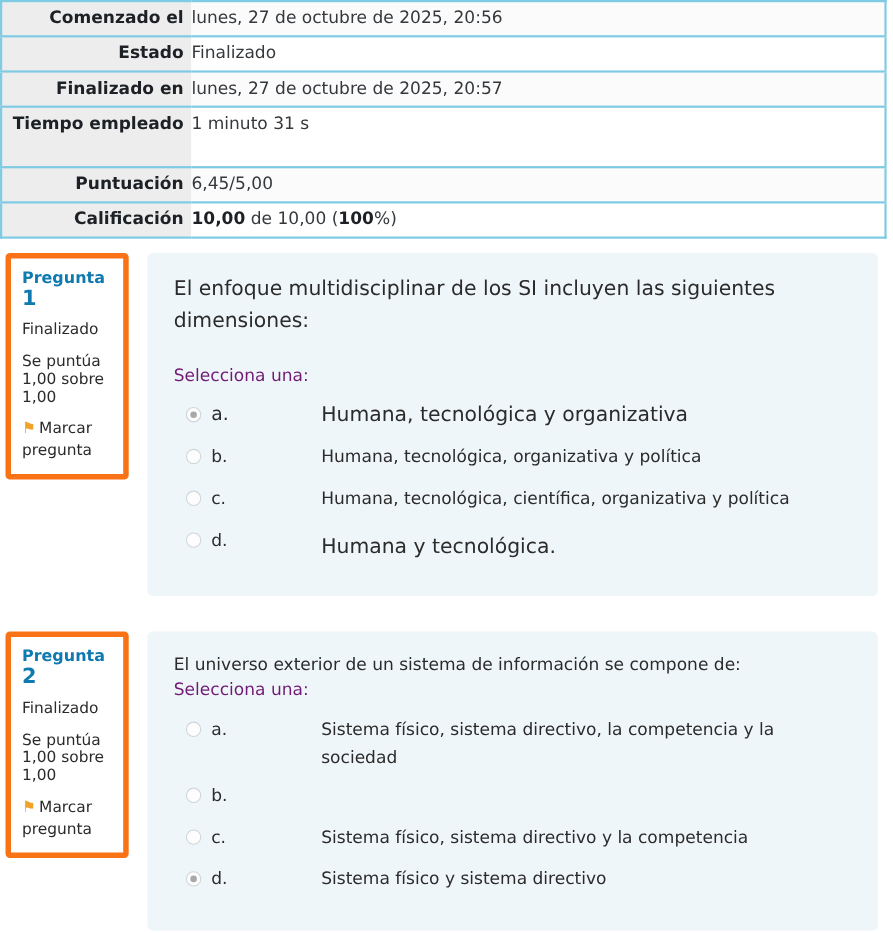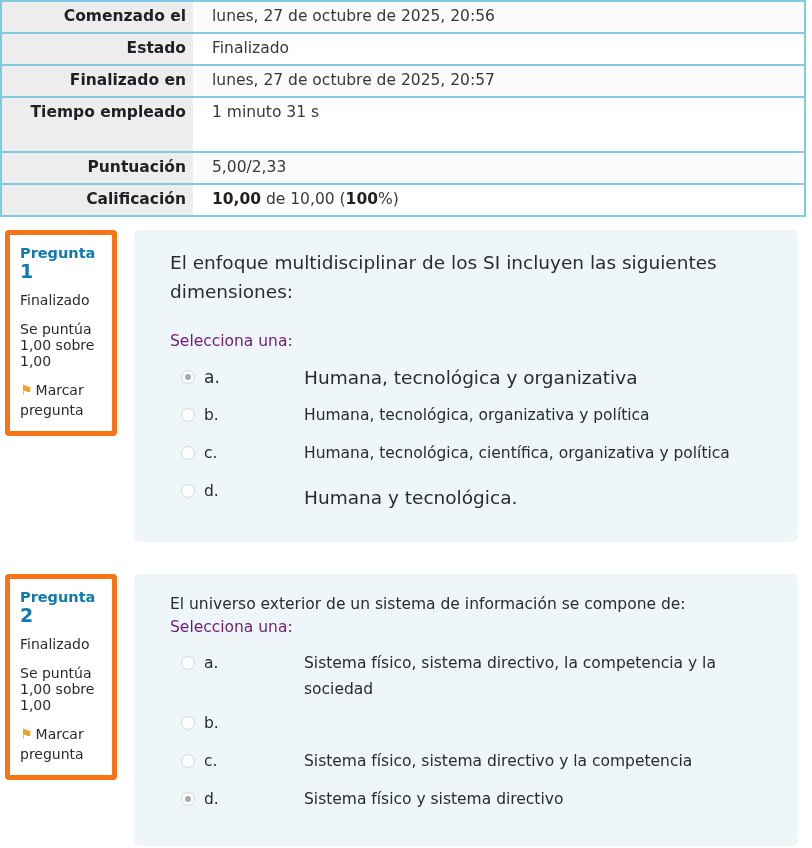--- a/index.html
+++ b/index.html
@@ -29,21 +29,21 @@
     border-right: 2px solid #7ecbe3;
     border-top: 2px solid #7ecbe3;
     border-bottom: 2px solid #7ecbe3;
   }
   table.summary tr {
     border-bottom: 2px solid #7ecbe3;
   }
   table.summary tr:last-child { border-bottom: none; }
 
   table.summary td {
-    padding: 4px 7px 5px 19px;
+    padding: 4px 7px 5px 0;
     vertical-align: top;
     font-size: 15.5px;
     line-height: 21px;
   }
   td.sum-label {
     width: 165px;
     text-align: right;
     font-weight: bold;
     color: #1d2125;
     background: #ededed;
@@ -111,21 +111,21 @@
     font-size: 14px;
     margin-right: 3px;
   }
 
   .qcontent {
     flex: 1;
     background: #eff6f9;
     border-radius: 5px;
     margin-left: 17px;
     margin-right: 14px;
-    padding: 18px 22px 22px 36px;
+    padding: 18px 22px 22px 24px;
     box-sizing: border-box;
   }
   .qtext-lg {
     font-size: 18.5px;
     line-height: 29px;
     color: #2b2b2b;
     margin-bottom: 24px;
   }
   .qtext-sm {
     font-size: 15.5px;
@@ -206,21 +206,21 @@
       <tr>
         <td class="sum-label">Finalizado en</td>
         <td class="sum-value">lunes, 27 de octubre de 2025, 20:57</td>
       </tr>
       <tr class="rowalt">
         <td class="sum-label" style="height:44px;">Tiempo empleado</td>
         <td class="sum-value">1 minuto 31 s</td>
       </tr>
       <tr>
         <td class="sum-label">Puntuación</td>
-        <td class="sum-value">5,00/2,33</td>
+        <td class="sum-value">6,45/5,00</td>
       </tr>
       <tr class="rowalt">
         <td class="sum-label">Calificación</td>
         <td class="sum-value"><span class="b">10,00</span><span> de 10,00 (</span><span class="b">100</span><span>%)</span></td>
       </tr>
     </tbody>
   </table>
 </div>
 
 <div class="question" id="q1">

